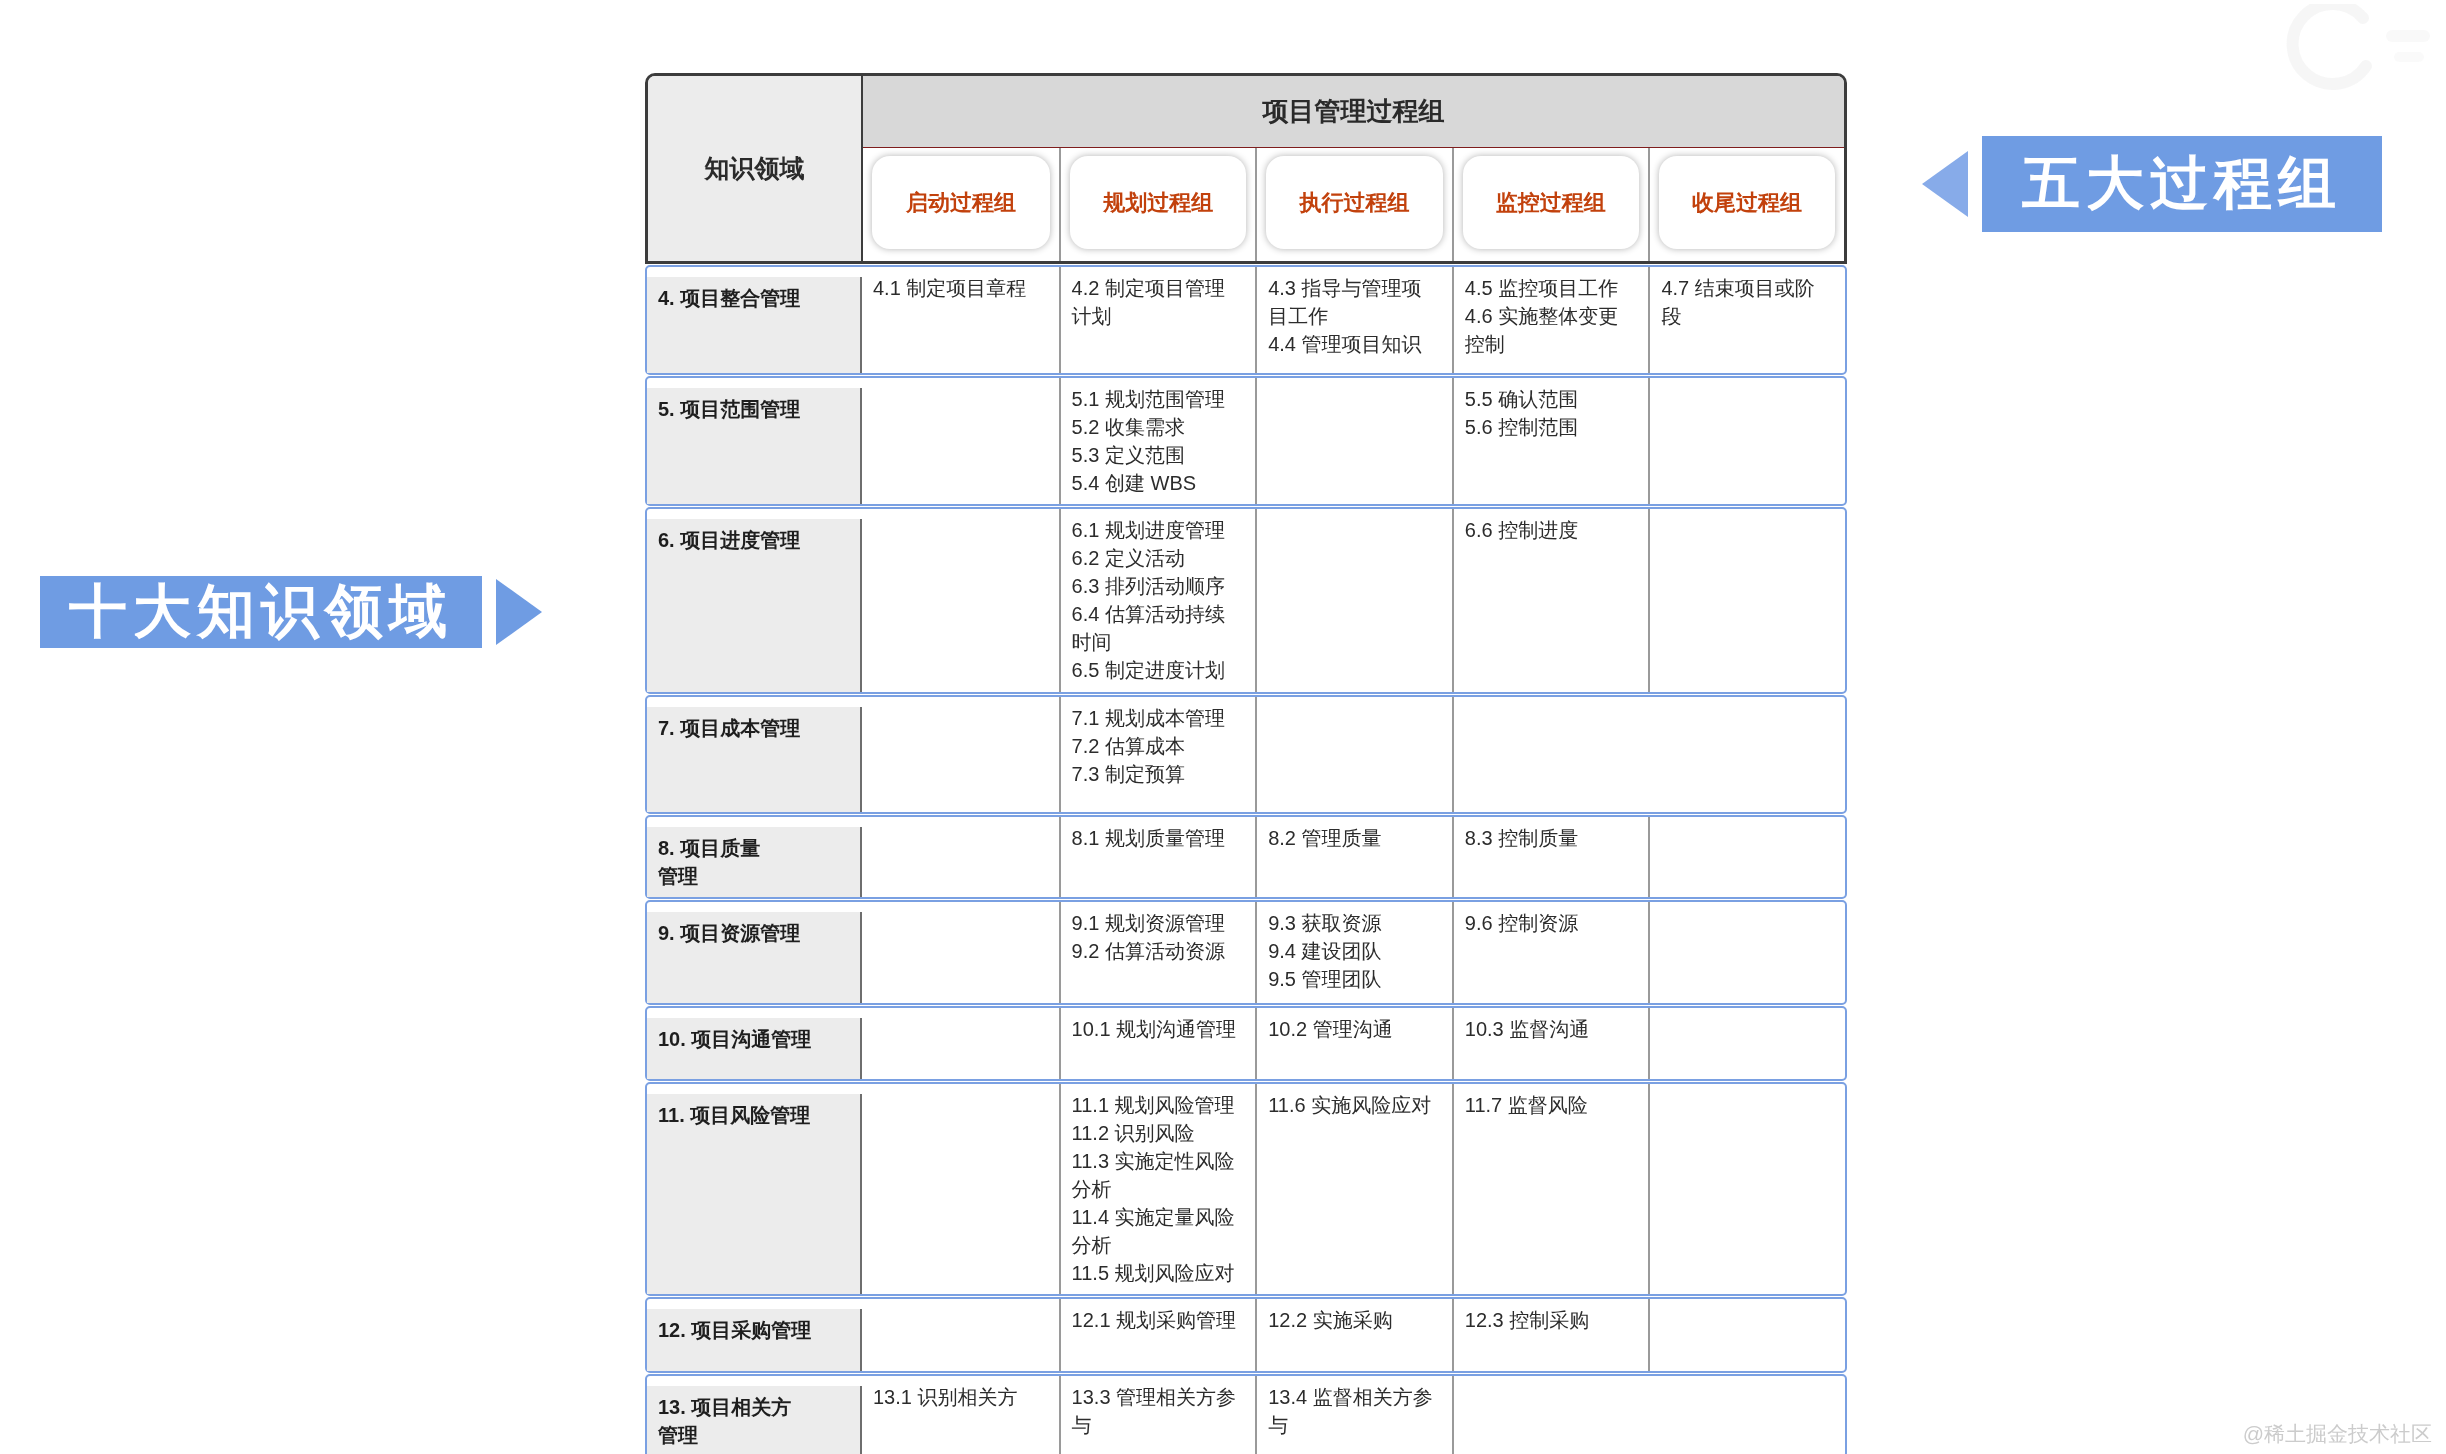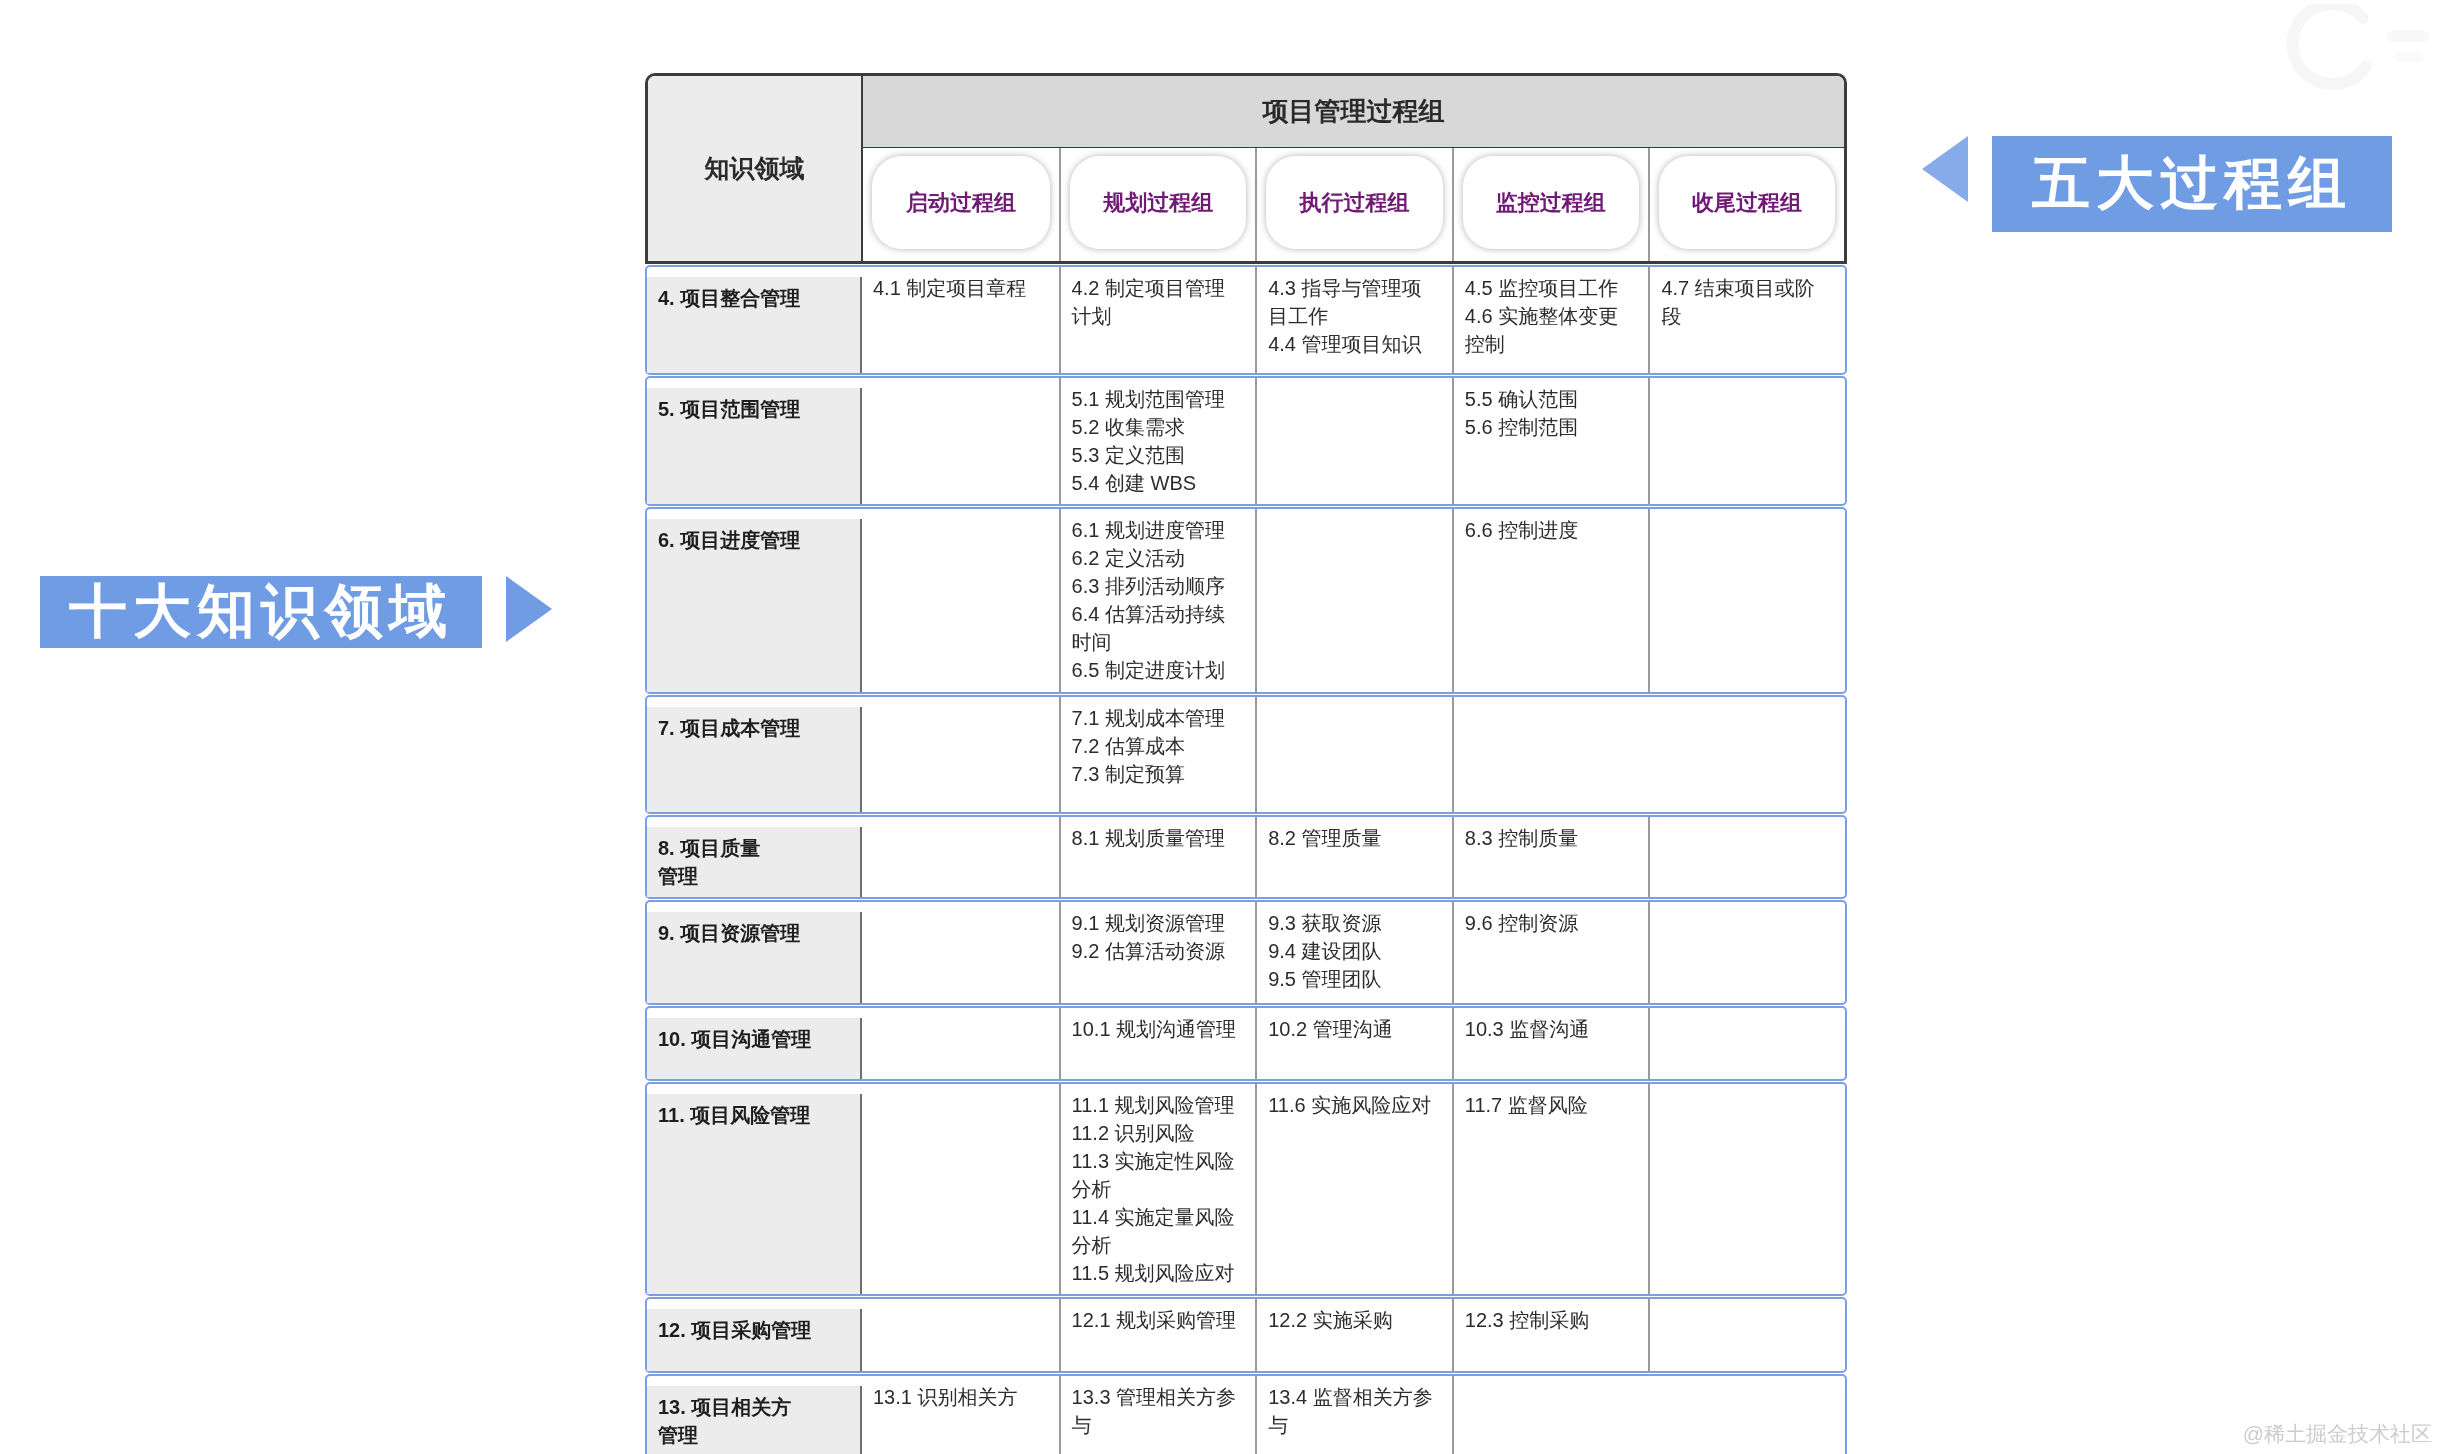--- a/index.html
+++ b/index.html
@@ -12,36 +12,36 @@
   .thead{border:3px solid #3c3c3c;border-radius:10px 10px 0 0;display:grid;
          grid-template-columns:215px 1fr;background:#ffffff;overflow:hidden;}
   .corner{background:#ececec;border-right:2px solid #3c3c3c;display:flex;align-items:center;
           justify-content:center;font-size:25px;font-weight:bold;color:#2a2a2a;}
   .head-right{display:flex;flex-direction:column;}
   .group-h{height:72px;background:#d8d8d8;border-bottom:1px solid #7f1d1d;display:flex;
            align-items:center;justify-content:center;font-size:26px;font-weight:bold;color:#2a2a2a;}
   .subs{display:grid;grid-template-columns:repeat(5,1fr);height:113px;background:#ffffff;}
   .sub{border-left:2px solid #9a9a9a;display:flex;align-items:stretch;padding:8px 9px 12px 9px;}
   .sub:first-child{border-left:none;}
-  .sub-box{flex:1;background:#ffffff;border-radius:30px;box-shadow:0 0 7px rgba(0,0,0,.30);
-           display:flex;align-items:center;justify-content:center;font-size:22px;font-weight:bold;color:#701a75;}
+  .sub-box{flex:1;background:#ffffff;border-radius:18px;box-shadow:0 0 7px rgba(0,0,0,.30);
+           display:flex;align-items:center;justify-content:center;font-size:22px;font-weight:bold;color:#c2410c;}
 
   .tbody{display:flex;flex-direction:column;}
   .row{display:grid;grid-template-columns:215px repeat(5,1fr);border:2px solid var(--rowb);
        border-radius:5px;margin-top:1px;background:#ffffff;}
   .cell{padding:7px 11px;font-size:20px;line-height:28px;white-space:pre-line;color:#2c2c2c;}
   .cell.label{background:#ececec;font-weight:bold;border-right:2px solid #6e6e6e;color:#1e1e1e;margin-top:10px;}
   .cell.pc{border-left:2px solid #9a9a9a;}
   .cell.pc:nth-child(2){border-left:none;}
   .r0{min-height:110px}.r1{min-height:128px}.r2{min-height:187px}.r3{min-height:119px}
   .r4{min-height:67px}.r5{min-height:105px}.r6{min-height:75px}.r7{min-height:210px}
   .r8{min-height:76px}.r9{min-height:80px}
 
   
-  .callout{position:absolute;display:flex;align-items:flex-start;gap:24px;}
+  .callout{position:absolute;display:flex;align-items:center;gap:14px;}
   .callout-box{background:var(--accent);color:#ffffff;font-weight:bold;font-size:58px;
                display:flex;align-items:center;justify-content:center;letter-spacing:6px;}
   .co-left{left:40px;top:576px;}
   .co-left .callout-box{width:442px;height:72px;}
   .co-right{left:1922px;top:136px;}
   .co-right .callout-box{width:400px;height:96px;}
   .tri{width:0;height:0;}
   .tri-right{border-top:33px solid transparent;border-bottom:33px solid transparent;
              border-left:46px solid var(--accent);}
   .tri-left{border-top:33px solid transparent;border-bottom:33px solid transparent;

